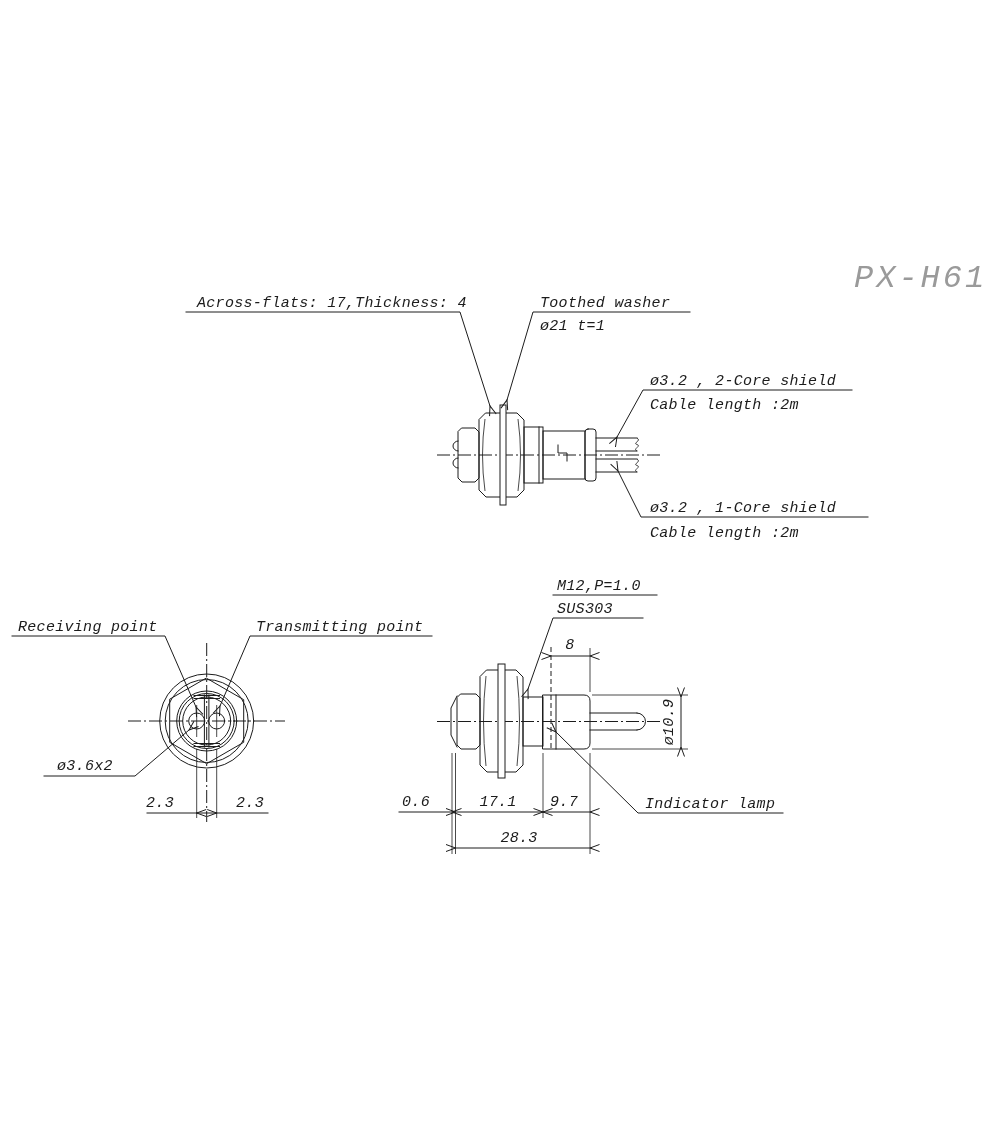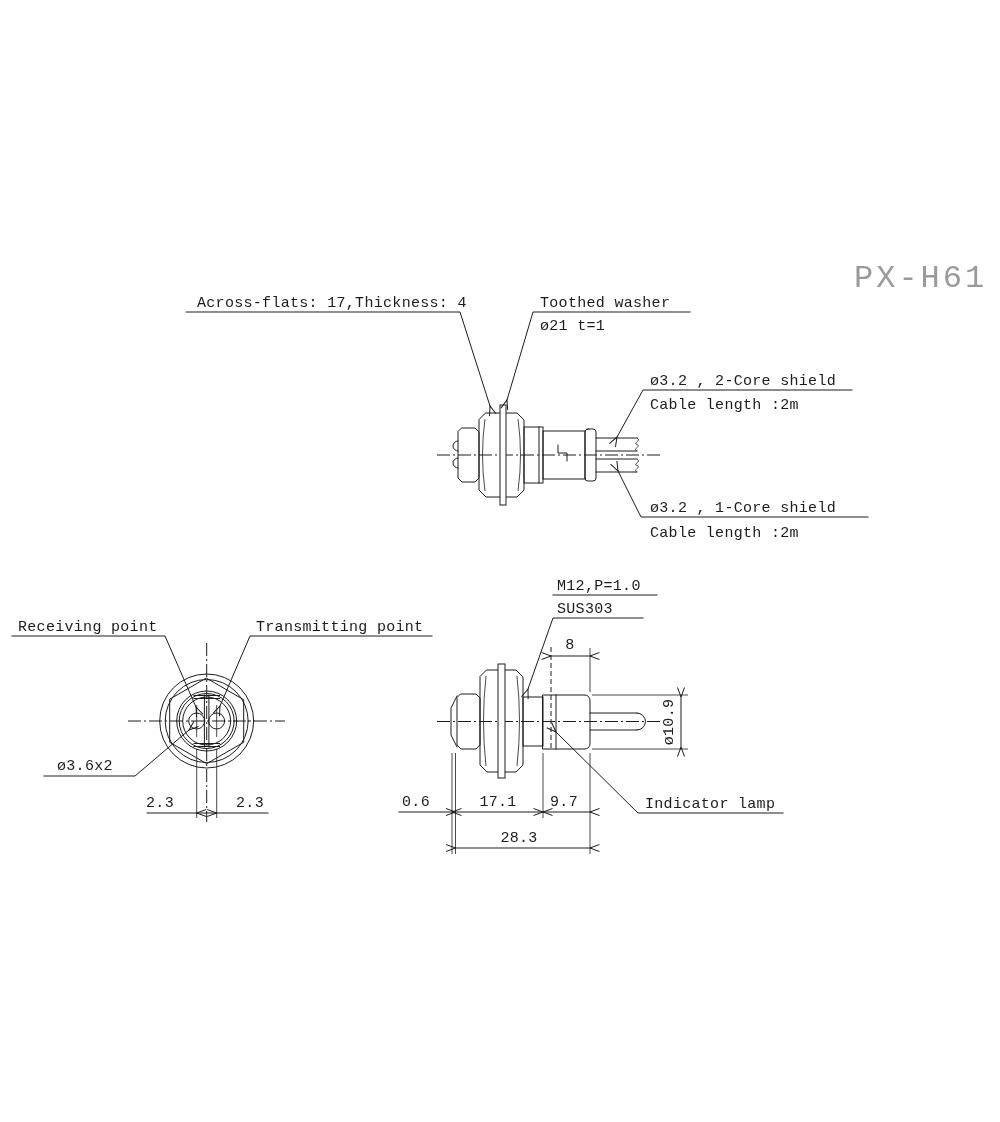--- a/index.html
+++ b/index.html
@@ -1,16 +1,16 @@
 <!DOCTYPE html>
 <html><head>
 <meta charset="utf-8">
 <style>
   html,body{margin:0;padding:0;background:#ffffff;}
-  #stage{position:relative;width:1000px;height:1050px;background:#fff;overflow:hidden;}
+  #stage{position:relative;width:1000px;height:1050px;background:#fff;overflow:hidden;font-style:italic;}
   svg{position:absolute;left:0;top:0;}
   .ln{fill:none;stroke:#1c1c1c;stroke-width:1;stroke-linecap:square;}
   .fillw{fill:#ffffff;stroke:#1c1c1c;stroke-width:1;}
   .cl{fill:none;stroke:#1c1c1c;stroke-width:1;stroke-dasharray:13 3 2 3;}
   .hid{fill:none;stroke:#1c1c1c;stroke-width:1;stroke-dasharray:5 3;}
   .thin{fill:none;stroke:#1c1c1c;stroke-width:0.8;}
   text.t{font-family:"Liberation Mono","DejaVu Sans Mono",monospace;font-size:15px;fill:#1c1c1c;letter-spacing:0.3px;}
   text.mid{text-anchor:middle;}
   text.ttl{font-family:"Liberation Mono","DejaVu Sans Mono",monospace;font-size:32px;letter-spacing:3px;fill:#9a9a9a;}
 </style>

